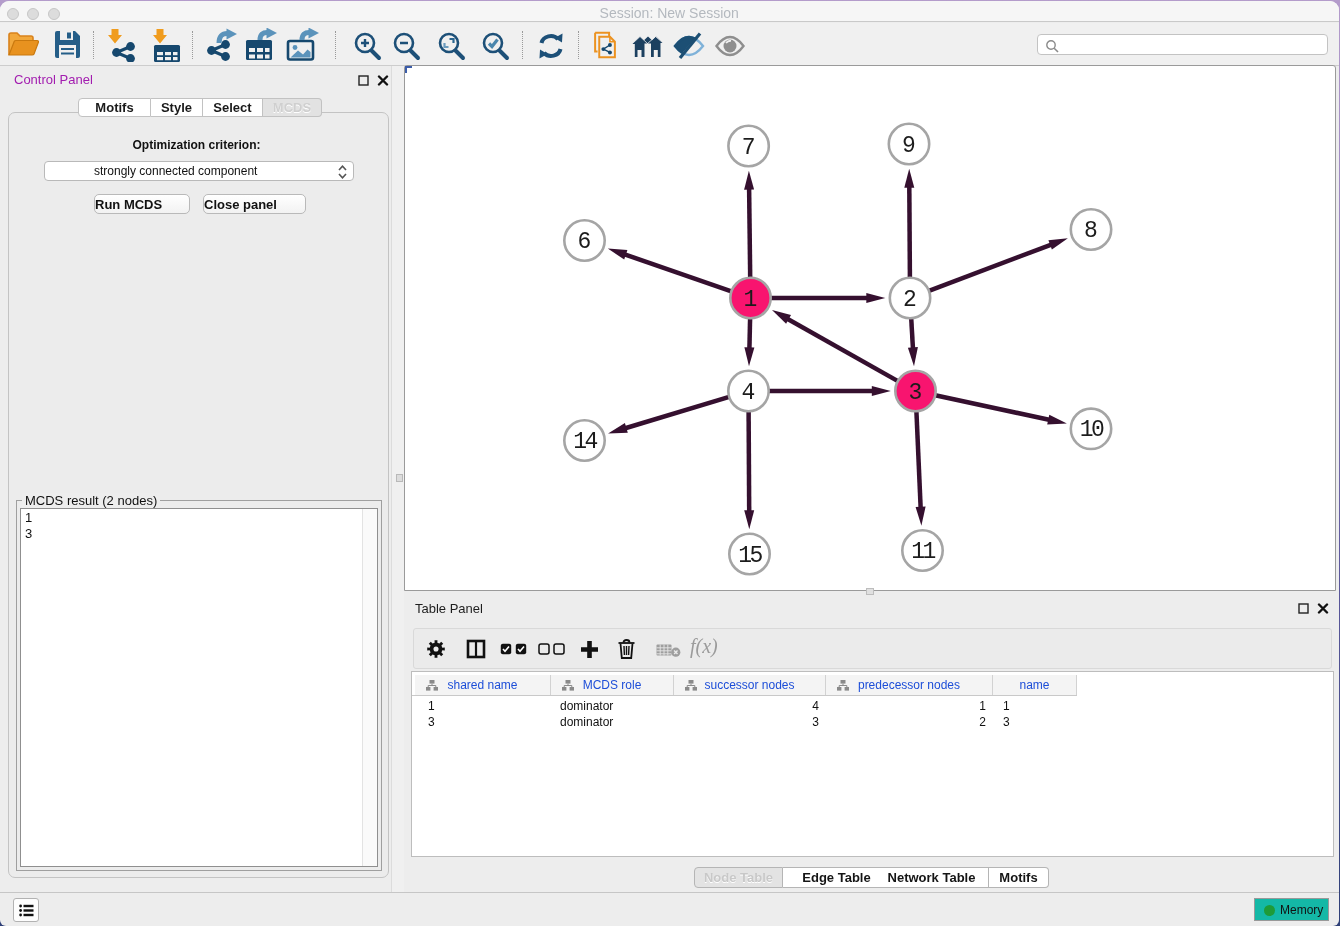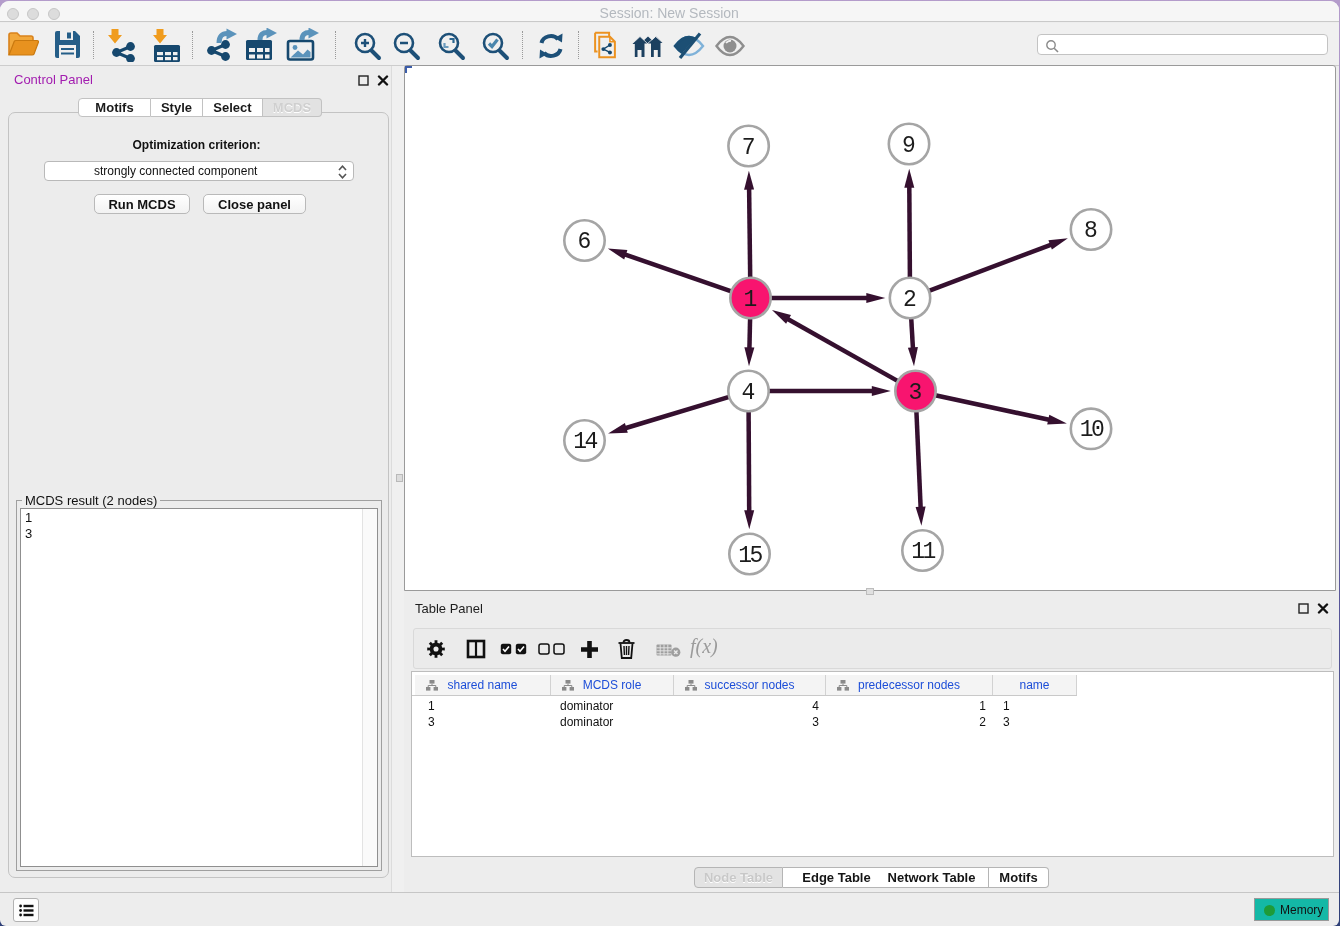--- a/index.html
+++ b/index.html
@@ -14,21 +14,21 @@
 .title-txt { position:absolute; top:4px; width:100%; text-align:center; font-size:14px; color:#b4b9bf; }
 
 .toolbar { position:absolute; left:0; top:22px; width:100%; height:43px; background:#f0f0f0; border-bottom:1px solid #cdcdcd; }
 .tsep { position:absolute; top:8px; height:28px; width:0; border-left:1px dotted #9a9a9a; }
 .searchbox { position:absolute; left:1037px; top:11px; width:291px; height:21px; background:#fff; border:1px solid #c3c3c3; border-radius:4px; }
 
 .cp-title { position:absolute; left:14px; top:71px; font-size:13px; color:#a21caf; }
 .tabrow { position:absolute; top:97px; height:19px; font-size:13px; }
 .tab { position:absolute; top:0; height:19px; background:#fff; border:1px solid #c2c2c2; text-align:center; line-height:18px; color:#1a1a1a; font-weight:bold; }
 .panel-border { position:absolute; left:8px; top:111px; width:381px; height:766px; border:1px solid #c3c3c3; border-radius:7px; background:#ececec; }
-.btn { position:absolute; background:linear-gradient(180deg,#ffffff,#f2f2f2); border:1px solid #b9b9b9; border-radius:5px; font-size:13px; color:#111; text-align:center; font-weight:bold; }
+.btn { position:absolute; background:linear-gradient(180deg,#ffffff,#f2f2f2); border:1px solid #b9b9b9; border-radius:5px; font-size:13px; color:#111; font-weight:bold; }
 
 .scc { position:absolute; left:404px; top:64px; width:932px; height:526px; border:1px solid #9a9a9a; border-radius:3px 3px 0 0; background:#fff; }
 .scc-title { position:absolute; left:0; top:0; width:100%; height:21px; background:linear-gradient(180deg,#f4f4f4,#d6d6d6); border-bottom:1px solid #9c9c9c; }
 .light { position:absolute; top:4.5px; width:12px; height:12px; border-radius:50%; }
 .light svg { display:block; position:absolute; left:-0.5px; top:-0.5px; }
 
 .tp-toolbar { position:absolute; left:413px; top:627px; width:919px; height:41px; background:#ebebeb; border:1px solid #d9d9d9; border-radius:3px; }
 .tbl { position:absolute; left:411px; top:670px; width:923px; height:186px; background:#fff; border:1px solid #bdbdbd; font-size:12px; }
 .th { position:absolute; top:3px; height:20px; background:#f4f4f4; border-right:1px solid #d2d2d2; text-align:center; line-height:20px; color:#1d4ed8; font-size:12px; }
 .cell { position:absolute; font-size:12px; color:#111; height:16px; line-height:16px; }

